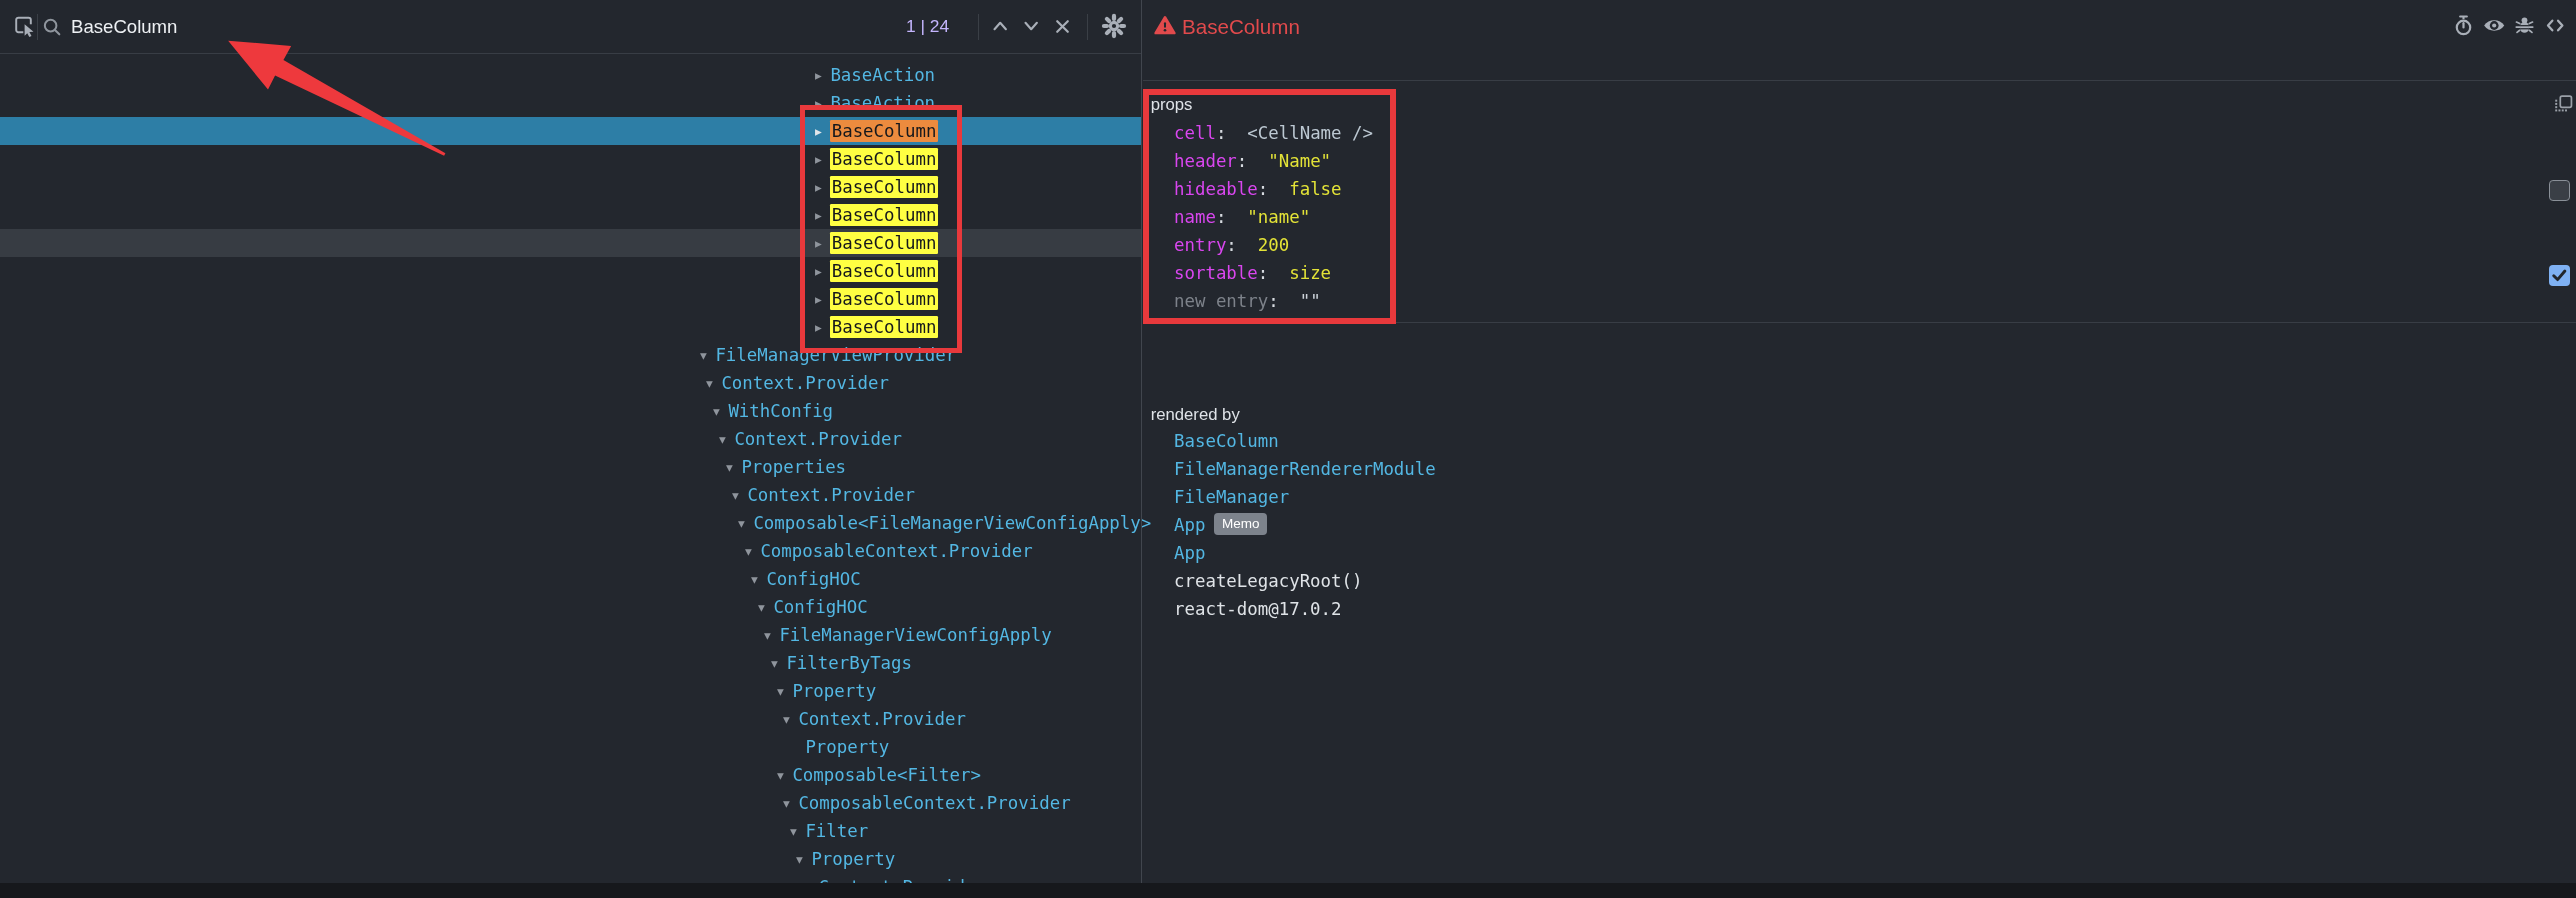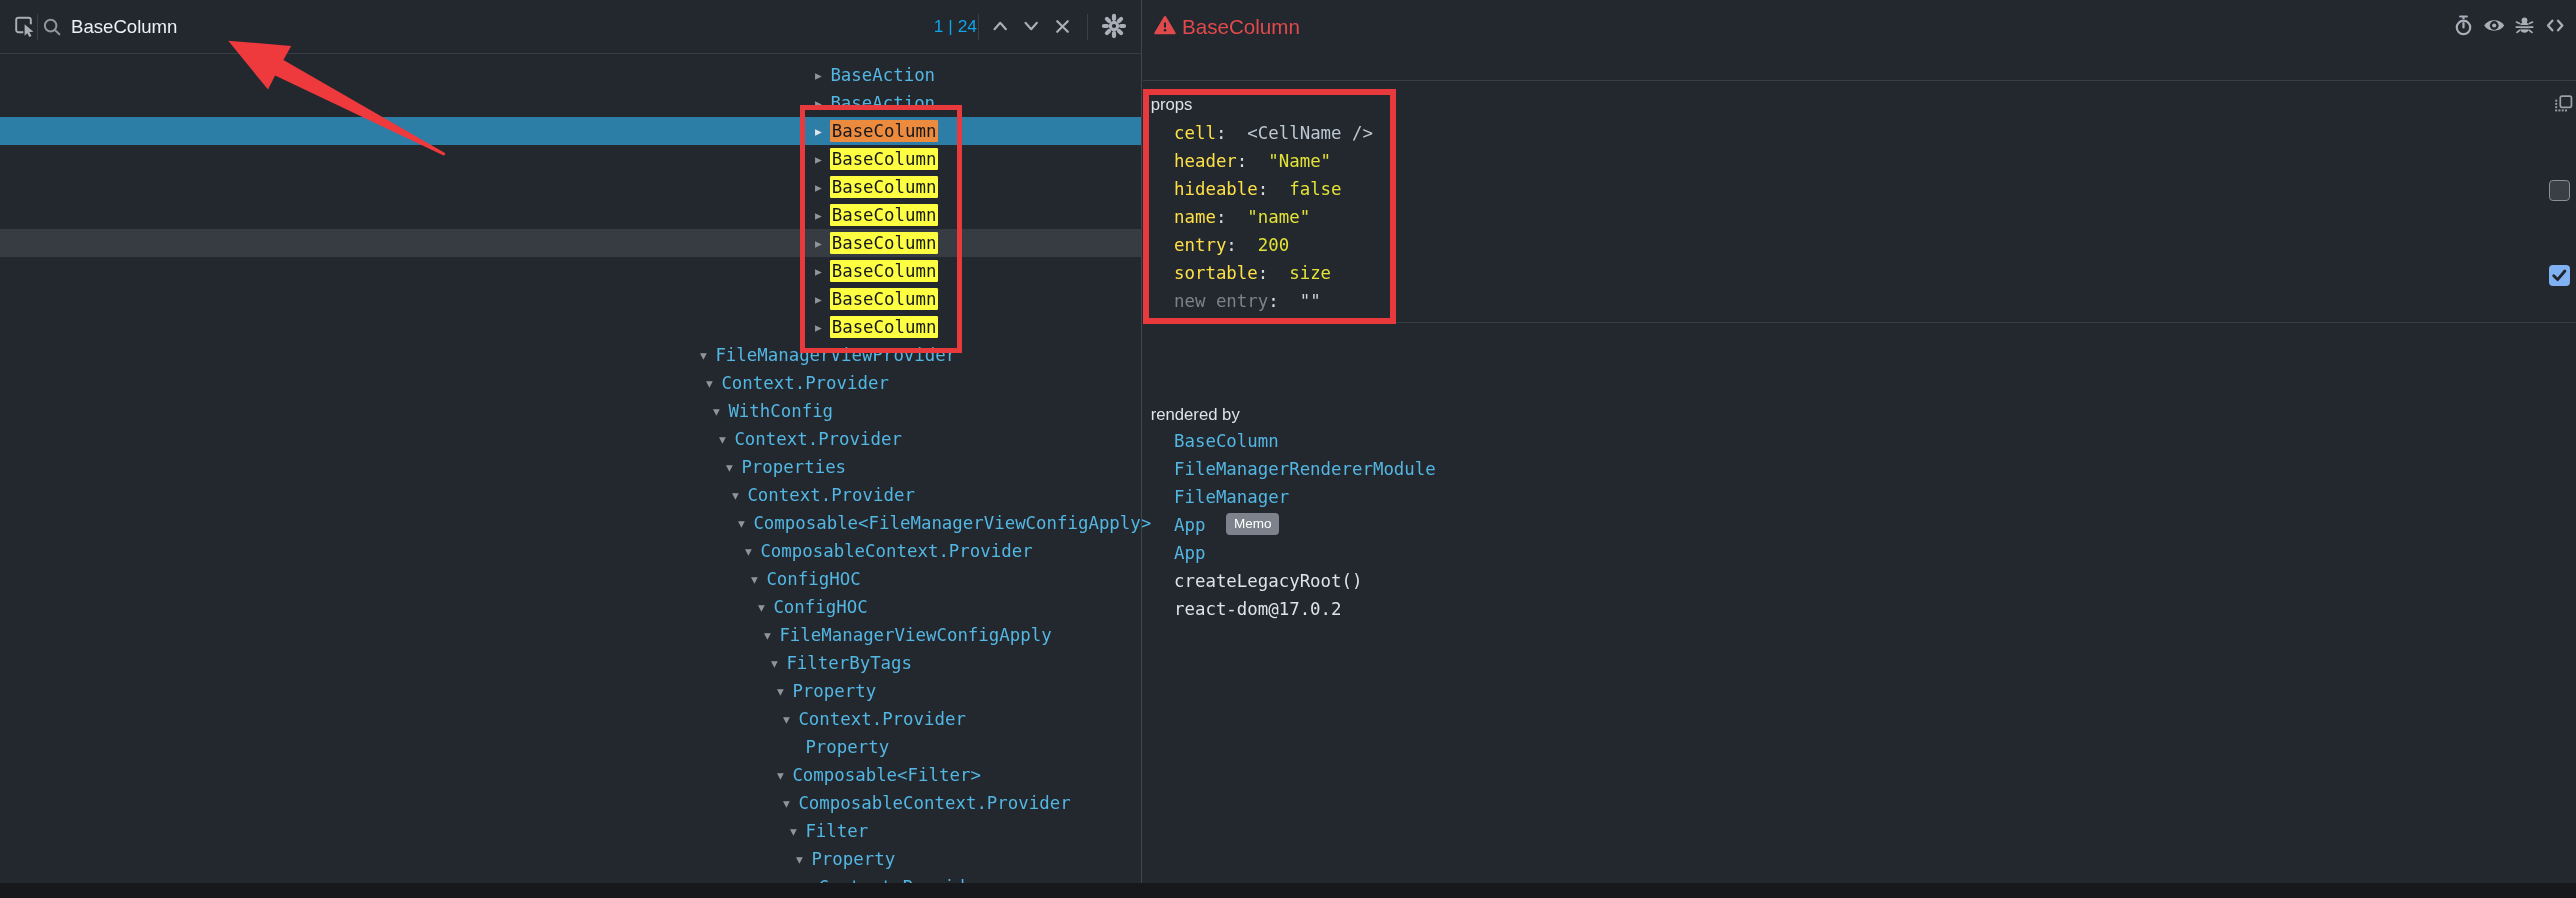--- a/index.html
+++ b/index.html
@@ -5,21 +5,21 @@
 <style>
   html,body{margin:0;padding:0;background:#16181c;}
   .screen{position:relative;width:2576px;height:883px;background:#23272e;overflow:hidden;
           font-family:"Liberation Sans",sans-serif;-webkit-font-smoothing:antialiased;}
 
   
   .toolbar-left{position:absolute;left:0;top:0;width:1141px;height:53px;border-bottom:1.3px solid #383d45;}
   .tb-icon{position:absolute;color:#a9afb8;}
   .tb-div{position:absolute;top:13.5px;width:1.3px;height:26px;background:#3a3f46;}
   .search-value{position:absolute;left:71px;top:0;height:53px;line-height:53px;font-size:18.6px;color:#eef1f4;white-space:pre;}
-  .results{position:absolute;left:906px;top:0;width:71px;height:53px;line-height:53px;text-align:right;font-size:17.4px;color:#0ea5e9;white-space:pre;}
+  .results{position:absolute;left:906px;top:0;width:71px;height:53px;line-height:53px;text-align:left;font-size:17.4px;color:#c4b5fd;white-space:pre;}
 
   
   .vdivider{position:absolute;left:1141px;top:0;width:1.3px;height:899px;background:#41464e;}
 
   
   .tree{position:absolute;left:0;top:54px;width:1141px;padding-top:7px;}
   .tree-row{height:28px;display:flex;align-items:center;font-family:"DejaVu Sans Mono",monospace;
             font-size:17.4px;color:#53b7e3;white-space:pre;box-sizing:border-box;}
   .tree-row.selected{background:#2d7ea6;}
   .tree-row.hover{background:#373c43;}
@@ -37,37 +37,37 @@
 
   .section{position:absolute;left:0;width:100%;box-sizing:border-box;text-decoration:underline;}
   .sec-props{top:81px;height:242px;border-bottom:1.3px solid #383d45;}
   .sec-hooks{top:323px;height:68px;border-bottom:1.3px solid #383d45;}
   .sec-rendered{top:391px;height:321px;}
   .sec-label{position:absolute;left:7.7px;top:13.5px;font-size:16.7px;color:#dfe3e8;white-space:pre;}
   .copy-btn{position:absolute;left:1410px;color:#9aa0a8;}
 
   .props-rows{position:absolute;left:31px;top:38px;}
   .prop-row{height:28px;line-height:28px;font-family:"DejaVu Sans Mono",monospace;font-size:17.4px;white-space:pre;}
-  .pkey{color:#fde047;}
+  .pkey{color:#d946ef;}
   .pkey.muted{color:#7d828a;}
   .psep{color:#d7dbe0;}
   .pv-yellow{color:#e3e337;}
   .pv-element{color:#bcc8d2;}
   .pv-empty{color:#cdd3da;}
 
   .hooks-row{position:absolute;left:7.7px;top:35px;height:27px;line-height:27px;
              font-family:"DejaVu Sans Mono",monospace;font-size:17.4px;color:#8d939b;white-space:pre;}
   .hooks-chev{font-family:"Liberation Sans",sans-serif;font-size:13px;color:#a9afb8;margin-right:6.4px;}
 
   .rb-rows{position:absolute;left:31px;top:36px;}
   .rb-row{height:28px;line-height:28px;font-family:"DejaVu Sans Mono",monospace;font-size:17.4px;white-space:pre;}
   .rb-link{color:#53b7e3;}
   .rb-plain{color:#dfe3e7;}
   .badge{display:inline-block;background:#7d838c;color:#ffffff;font-family:"Liberation Sans",sans-serif;
-         font-size:13.5px;height:22px;line-height:22px;padding:0 7.7px;border-radius:3.9px;margin-left:21px;
+         font-size:13.5px;height:22px;line-height:22px;padding:0 7.7px;border-radius:3.9px;margin-left:9px;
          vertical-align:middle;position:relative;top:-1.9px;}
 
   
   .checkbox{position:absolute;left:1406px;width:20.6px;height:20.6px;border-radius:3.9px;box-sizing:border-box;}
   .checkbox.unchecked{background:#3a3f46;border:1.3px solid #8a9098;}
   .checkbox.checked{background:#7fb1f3;}
 
   
   .anno{position:absolute;pointer-events:none;z-index:20;}
   .anno-rect{border:5.8px solid #e8393c;box-sizing:border-box;}

